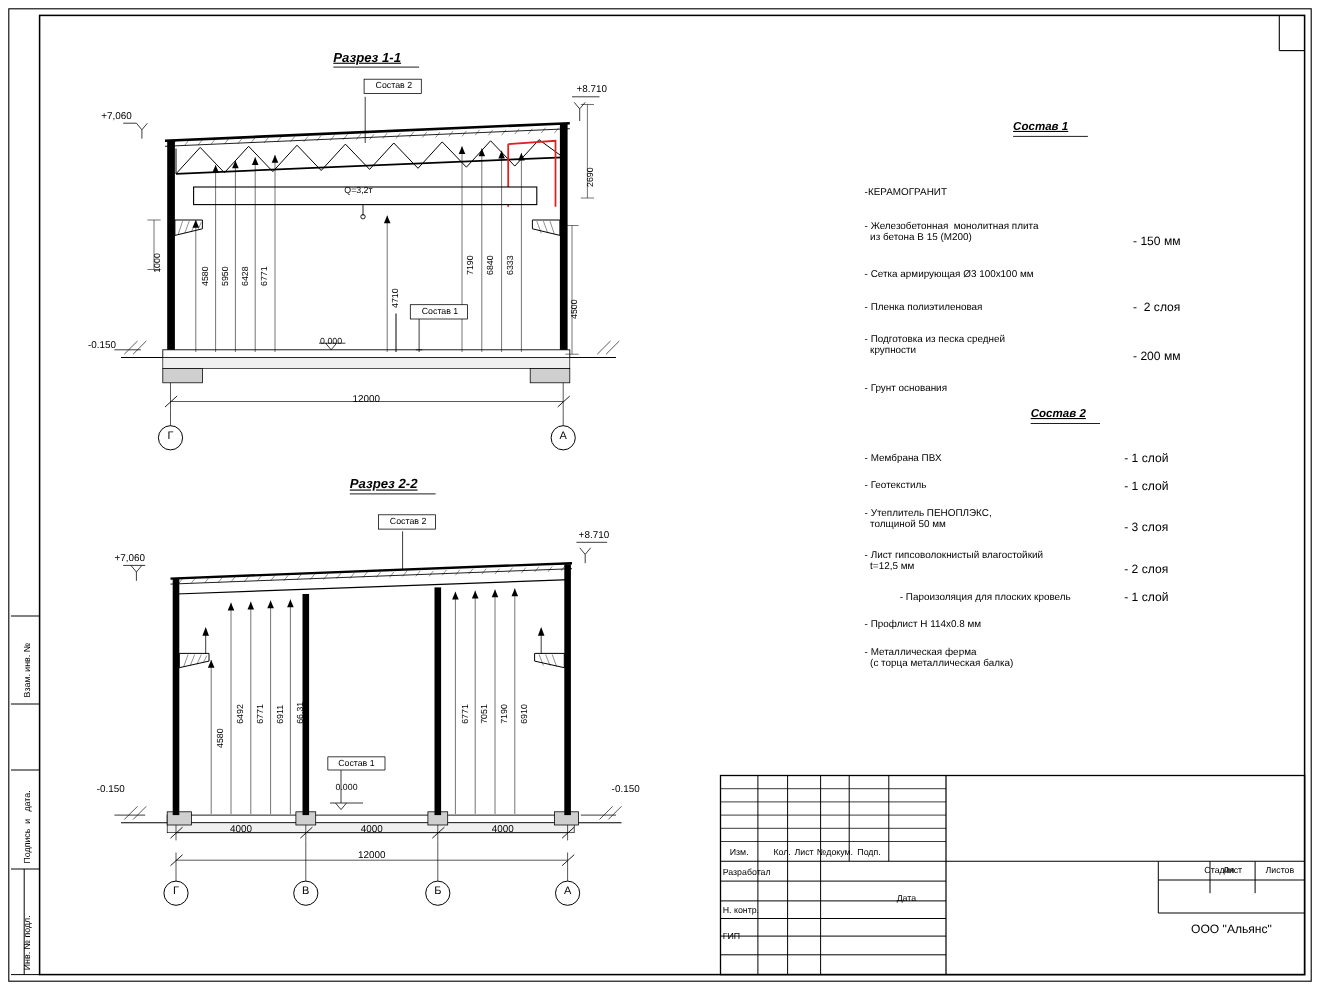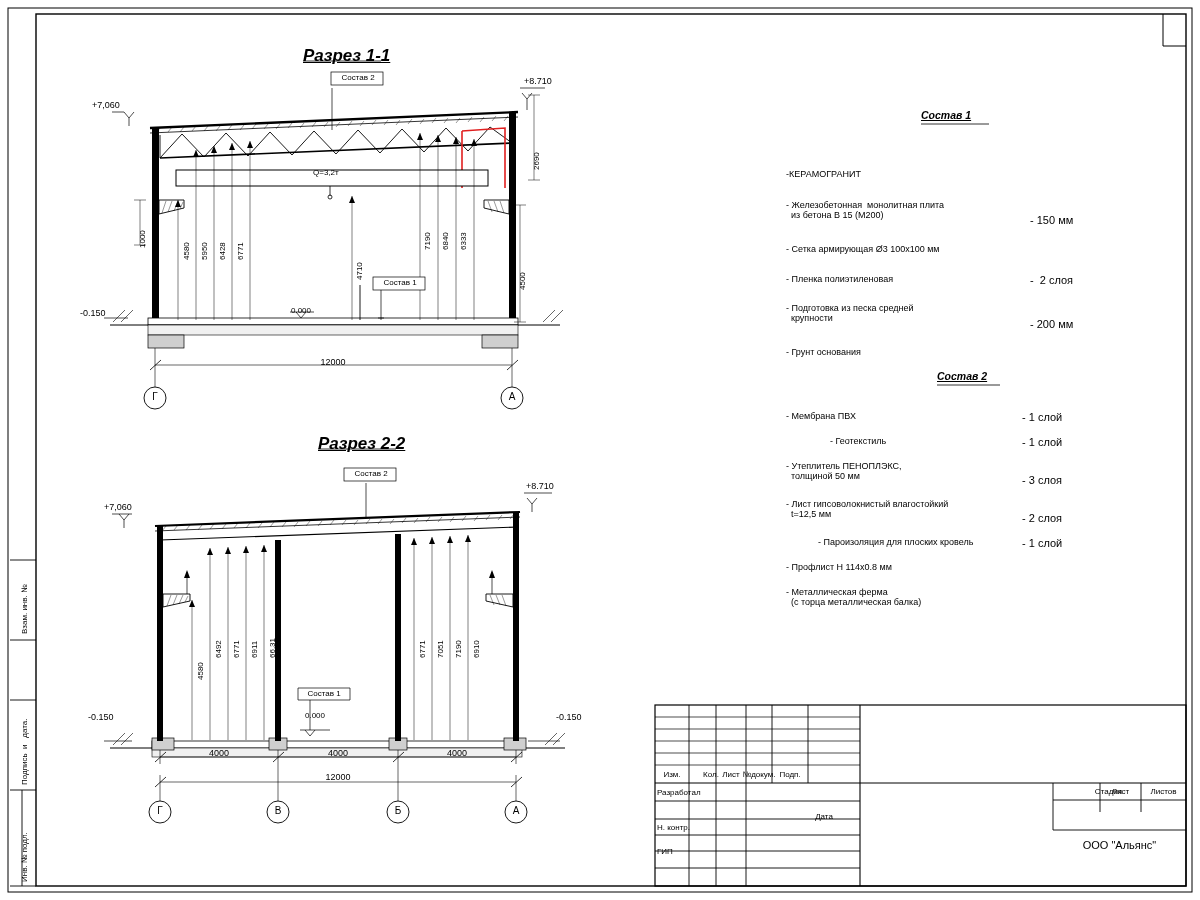--- a/index.html
+++ b/index.html
@@ -30,21 +30,21 @@
   .txt {
     position: absolute;
     font-size: 9px;
     white-space: pre;
     line-height: 1.15;
   }
   .t8 { font-size: 8px; }
   .t9 { font-size: 9px; }
   .t10 { font-size: 10px; }
   .title-sec {
-    font-size: 17px;
+    font-size: 12px;
     font-style: italic;
     font-weight: bold;
     text-decoration: underline;
   }
   .vert {
     transform: rotate(-90deg);
     transform-origin: 0 0;
   }
   .ctr { text-align: center; }
   .spec-head {
@@ -488,21 +488,21 @@
   <div class="txt spec-val" style="left:1030px; top:274px;">-  2 слоя</div>
   <div class="txt spec-item" style="left:786px; top:303px;">- Подготовка из песка средней
   крупности</div>
   <div class="txt spec-val" style="left:1030px; top:318px;">- 200 мм</div>
   <div class="txt spec-item" style="left:786px; top:347px;">- Грунт основания</div>
 
   <div class="txt spec-head" style="left:937px; top:370px;">Состав 2</div>
 
   <div class="txt spec-item" style="left:786px; top:411px;">- Мембрана ПВХ</div>
   <div class="txt spec-val" style="left:1022px; top:411px;">- 1 слой</div>
-  <div class="txt spec-item" style="left:786px; top:436px;margin-left:44px;">- Геотекстиль</div>
+  <div class="txt spec-item" style="left:786px; top:436px;">- Геотекстиль</div>
   <div class="txt spec-val" style="left:1022px; top:436px;">- 1 слой</div>
   <div class="txt spec-item" style="left:786px; top:461px;">- Утеплитель ПЕНОПЛЭКС,
   толщиной 50 мм</div>
   <div class="txt spec-val" style="left:1022px; top:474px;">- 3 слоя</div>
   <div class="txt spec-item" style="left:786px; top:499px;">- Лист гипсоволокнистый влагостойкий
   t=12,5 мм</div>
   <div class="txt spec-val" style="left:1022px; top:512px;">- 2 слоя</div>
   <div class="txt spec-item" style="left:786px; top:537px;margin-left:32px;">- Пароизоляция для плоских кровель</div>
   <div class="txt spec-val" style="left:1022px; top:537px;">- 1 слой</div>
   <div class="txt spec-item" style="left:786px; top:562px;">- Профлист Н 114х0.8 мм</div>

